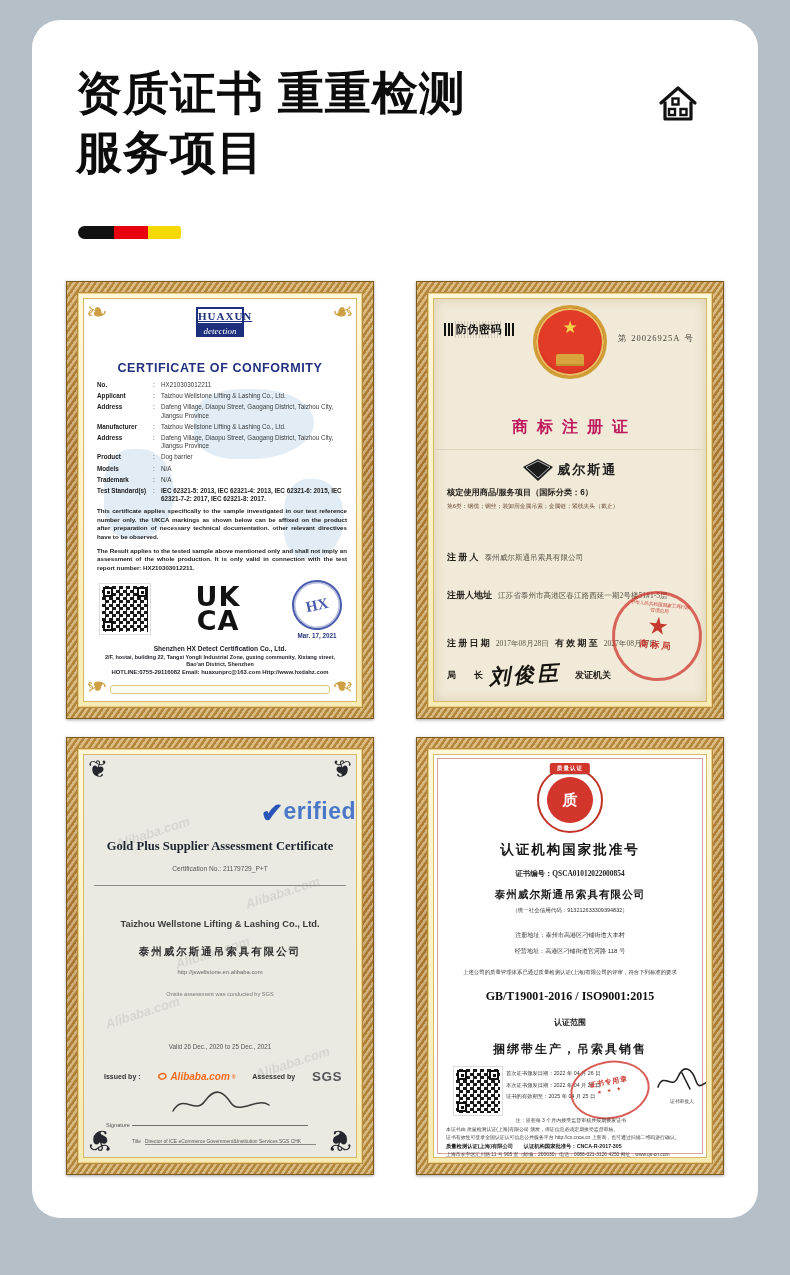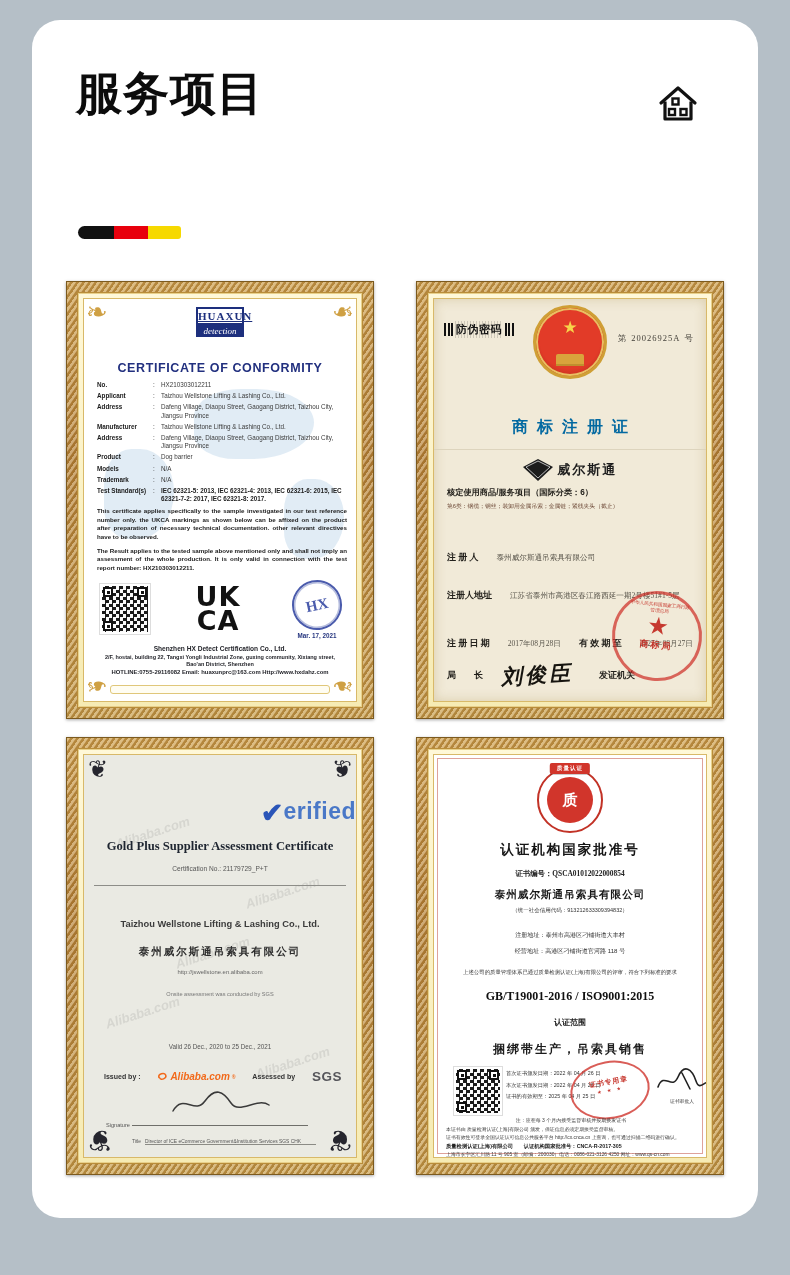--- a/index.html
+++ b/index.html
@@ -54,25 +54,25 @@
   .p2{background:#f1ead8;box-shadow:inset 0 0 12px rgba(150,120,40,.25);}
   .c2-barcode{position:absolute;left:10px;top:22px;display:flex;align-items:center;gap:2px;}
   .bars{width:9px;height:13px;background:repeating-linear-gradient(90deg,#111 0 2px,transparent 2px 3.5px);}
   .c2-barcode .txt{font-weight:900;font-size:11px;color:#151515;letter-spacing:.5px;background:repeating-linear-gradient(90deg,rgba(0,0,0,.15) 0 1px,transparent 1px 3px);padding:1px 1px;}
   .emblem{position:absolute;left:50%;transform:translateX(-50%);top:6px;width:74px;height:80px;}
   .emblem .disc{width:68px;height:68px;margin:0 auto;border-radius:50%;background:radial-gradient(circle at 50% 45%,#e23b28 60%,#c42f1f 78%);border:3px solid #cf9f35;position:relative;box-shadow:inset 0 0 0 2px #e9c063;}
   .emblem .star{position:absolute;left:50%;top:28%;transform:translate(-50%,-50%);color:#f7d54a;font-size:17px;}
   .emblem .gate{position:absolute;left:50%;bottom:12px;transform:translateX(-50%);width:28px;height:10px;background:#d9a43c;border-radius:2px 2px 0 0;box-shadow:0 2px 0 #c08f2e;}
   .c2-number{position:absolute;right:10px;top:34px;font-family:"Liberation Serif",serif;font-size:8.5px;color:#44413a;letter-spacing:1px;}
   .c2-number span{margin:0 2px;}
-  .c2-title{top:118px;font-family:"Liberation Serif",serif;font-weight:900;font-size:16px;letter-spacing:9px;color:#0369a1;text-indent:9px;}
+  .c2-title{top:118px;font-family:"Liberation Serif",serif;font-weight:900;font-size:16px;letter-spacing:9px;color:#be185d;text-indent:9px;}
   .c2-hr{position:absolute;top:150px;left:0;right:0;border-top:1px solid #ddd4bd;}
   .c2-apph{position:absolute;left:13px;top:188px;font-weight:800;font-size:8.2px;color:#23211c;}
   .c2-appi{position:absolute;left:13px;top:203px;font-size:5.8px;color:#6e4a38;}
-  .c2-line{position:absolute;left:13px;display:flex;align-items:baseline;gap:18px;}
+  .c2-line{position:absolute;left:13px;display:flex;align-items:baseline;gap:6px;}
   .c2-lab{font-family:"Liberation Serif",serif;font-weight:900;font-size:9px;color:#23211c;}
   .c2-val{font-family:"Liberation Serif",serif;font-size:7.6px;color:#59554b;}
   .c2-sig{font-family:"Liberation Serif",serif;font-style:italic;font-weight:900;font-size:21px;color:#16140f;transform:rotate(-4deg);letter-spacing:3px;}
   .tm-stamp{position:absolute;right:4px;bottom:20px;width:90px;height:90px;border-radius:50%;border:3px solid rgba(204,36,30,.75);transform:rotate(6deg);color:#c2261d;text-align:center;box-sizing:border-box;padding-top:8px;opacity:.9;}
   .tm-stamp .ring{font-size:4.6px;line-height:1.2;padding:0 10px;}
   .tm-stamp .star{font-size:24px;line-height:1.1;color:#c2261d;}
   .tm-stamp .nm{font-size:9px;font-weight:800;letter-spacing:2px;}
   
   .p3{background:#eaeae3;}
   .dam{position:absolute;color:#26262e;font-size:24px;line-height:1;font-family:"DejaVu Sans",sans-serif;}
@@ -127,20 +127,21 @@
   .s-f2{top:379px;font-size:4.9px;}
   .s-org{top:388px;font-size:5.3px;font-weight:800;color:#222;}
   .s-ct{top:396px;font-size:4.9px;}
 </style>
 </head>
 <body>
 
 <div class="card">
 
   <div class="hd-title">
+    <div>资质证书 重重检测</div>
     <div>服务项目</div>
   </div>
   <div class="home-ico">
     <svg viewBox="0 0 44 44" width="44" height="44">
       <path d="M5 21 L22 6 L39 21" fill="none" stroke="#111" stroke-width="3.2" stroke-linecap="round" stroke-linejoin="round"></path>
       <path d="M9 19.5 V37 H35 V19.5" fill="none" stroke="#111" stroke-width="3.2" stroke-linejoin="round"></path>
       <rect x="16.5" y="16.5" width="6" height="6" fill="none" stroke="#111" stroke-width="2.4"></rect>
       <rect x="13" y="27" width="6" height="6" fill="none" stroke="#111" stroke-width="2.4"></rect>
       <rect x="24.5" y="27" width="6" height="6" fill="none" stroke="#111" stroke-width="2.4"></rect>
     </svg>

